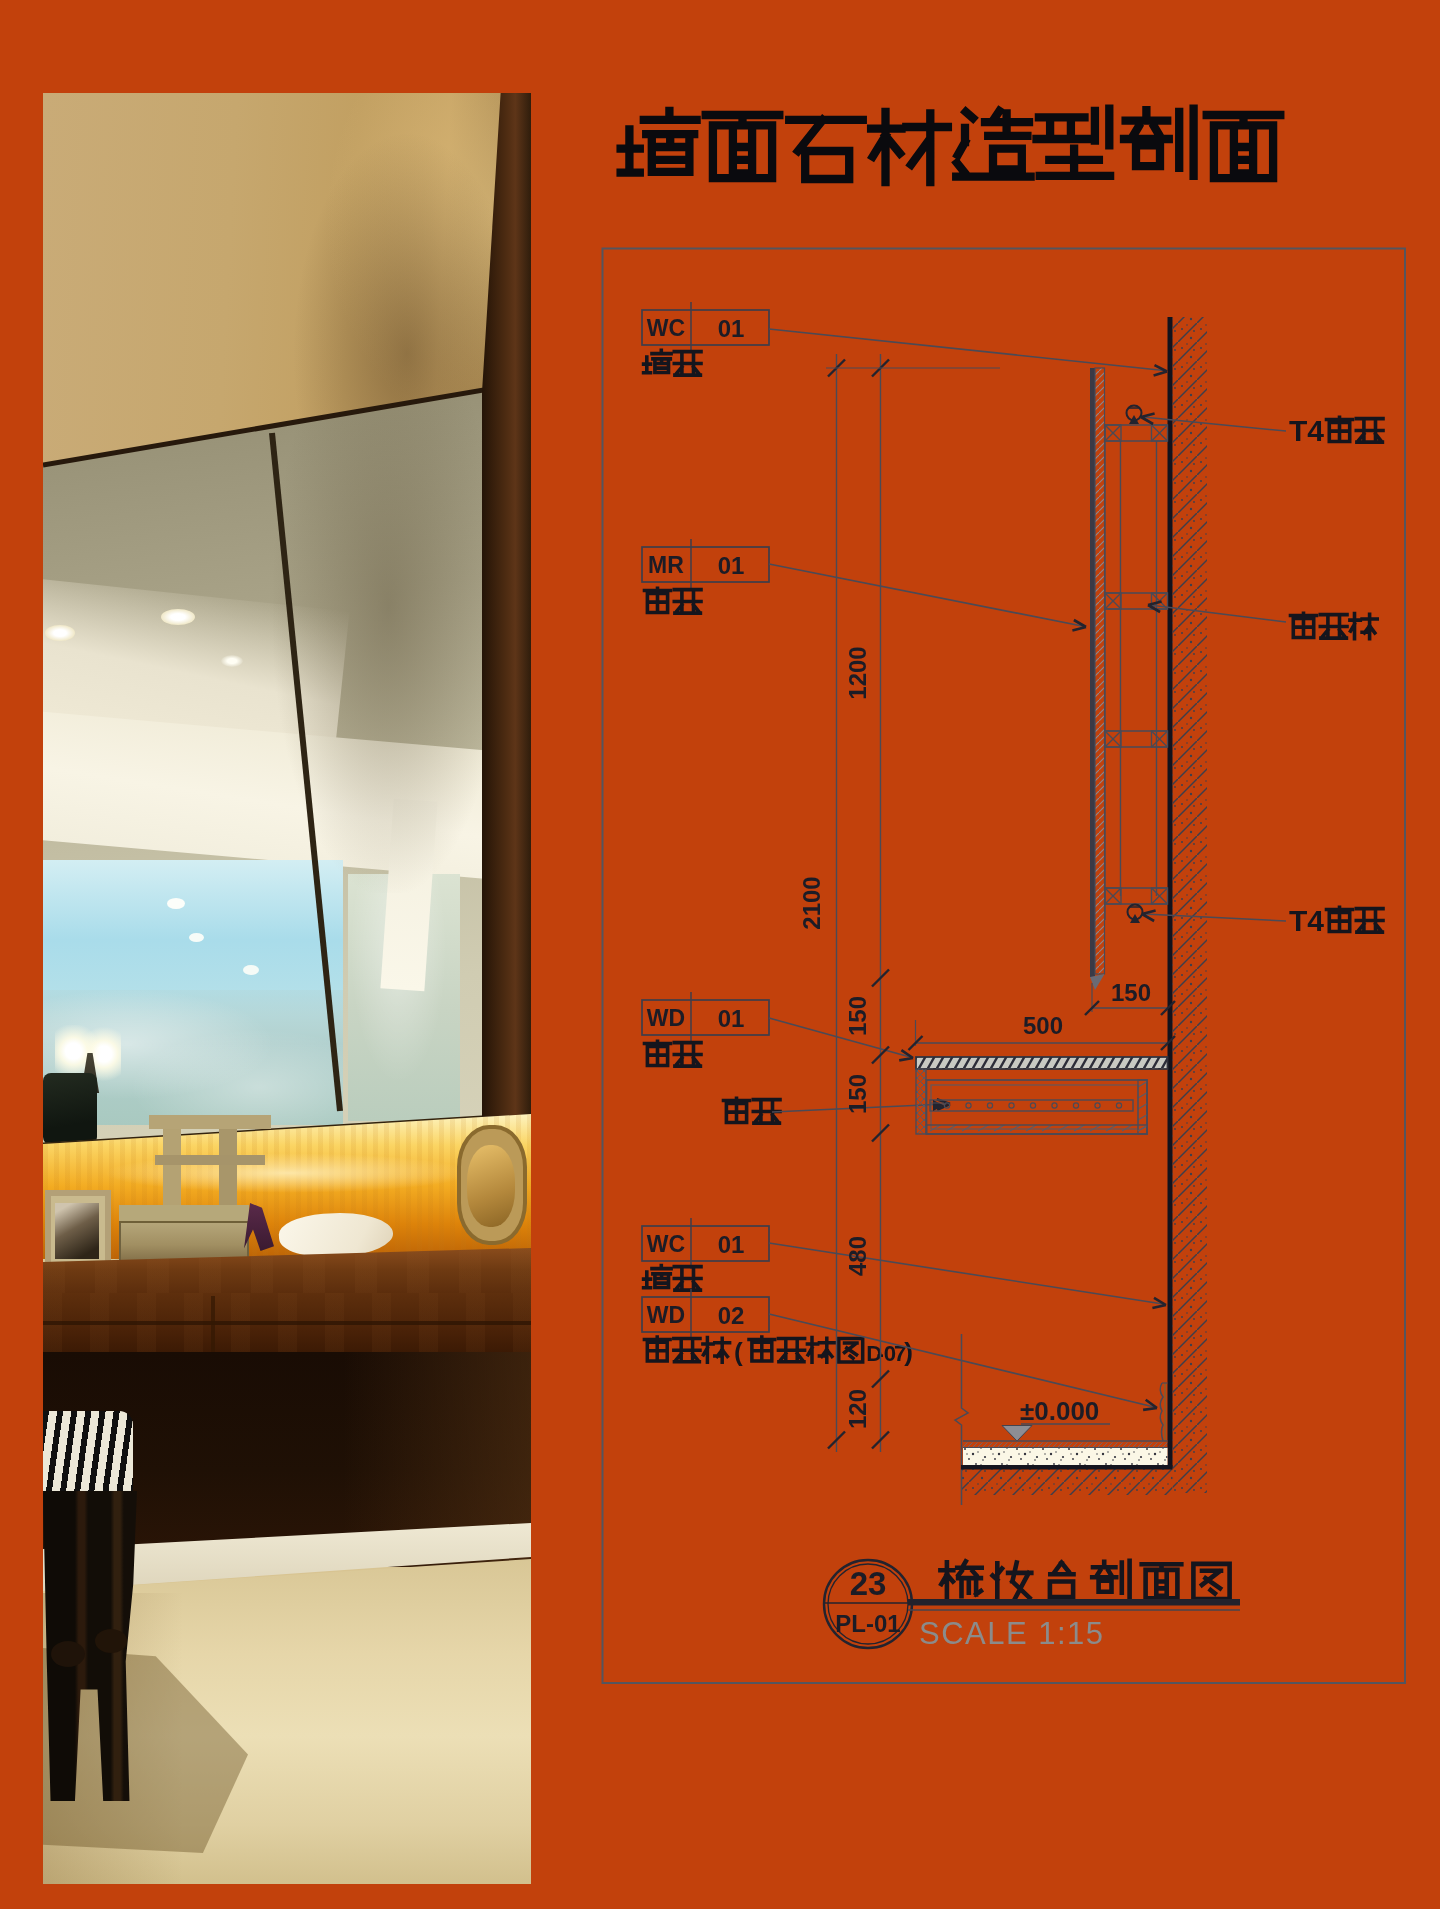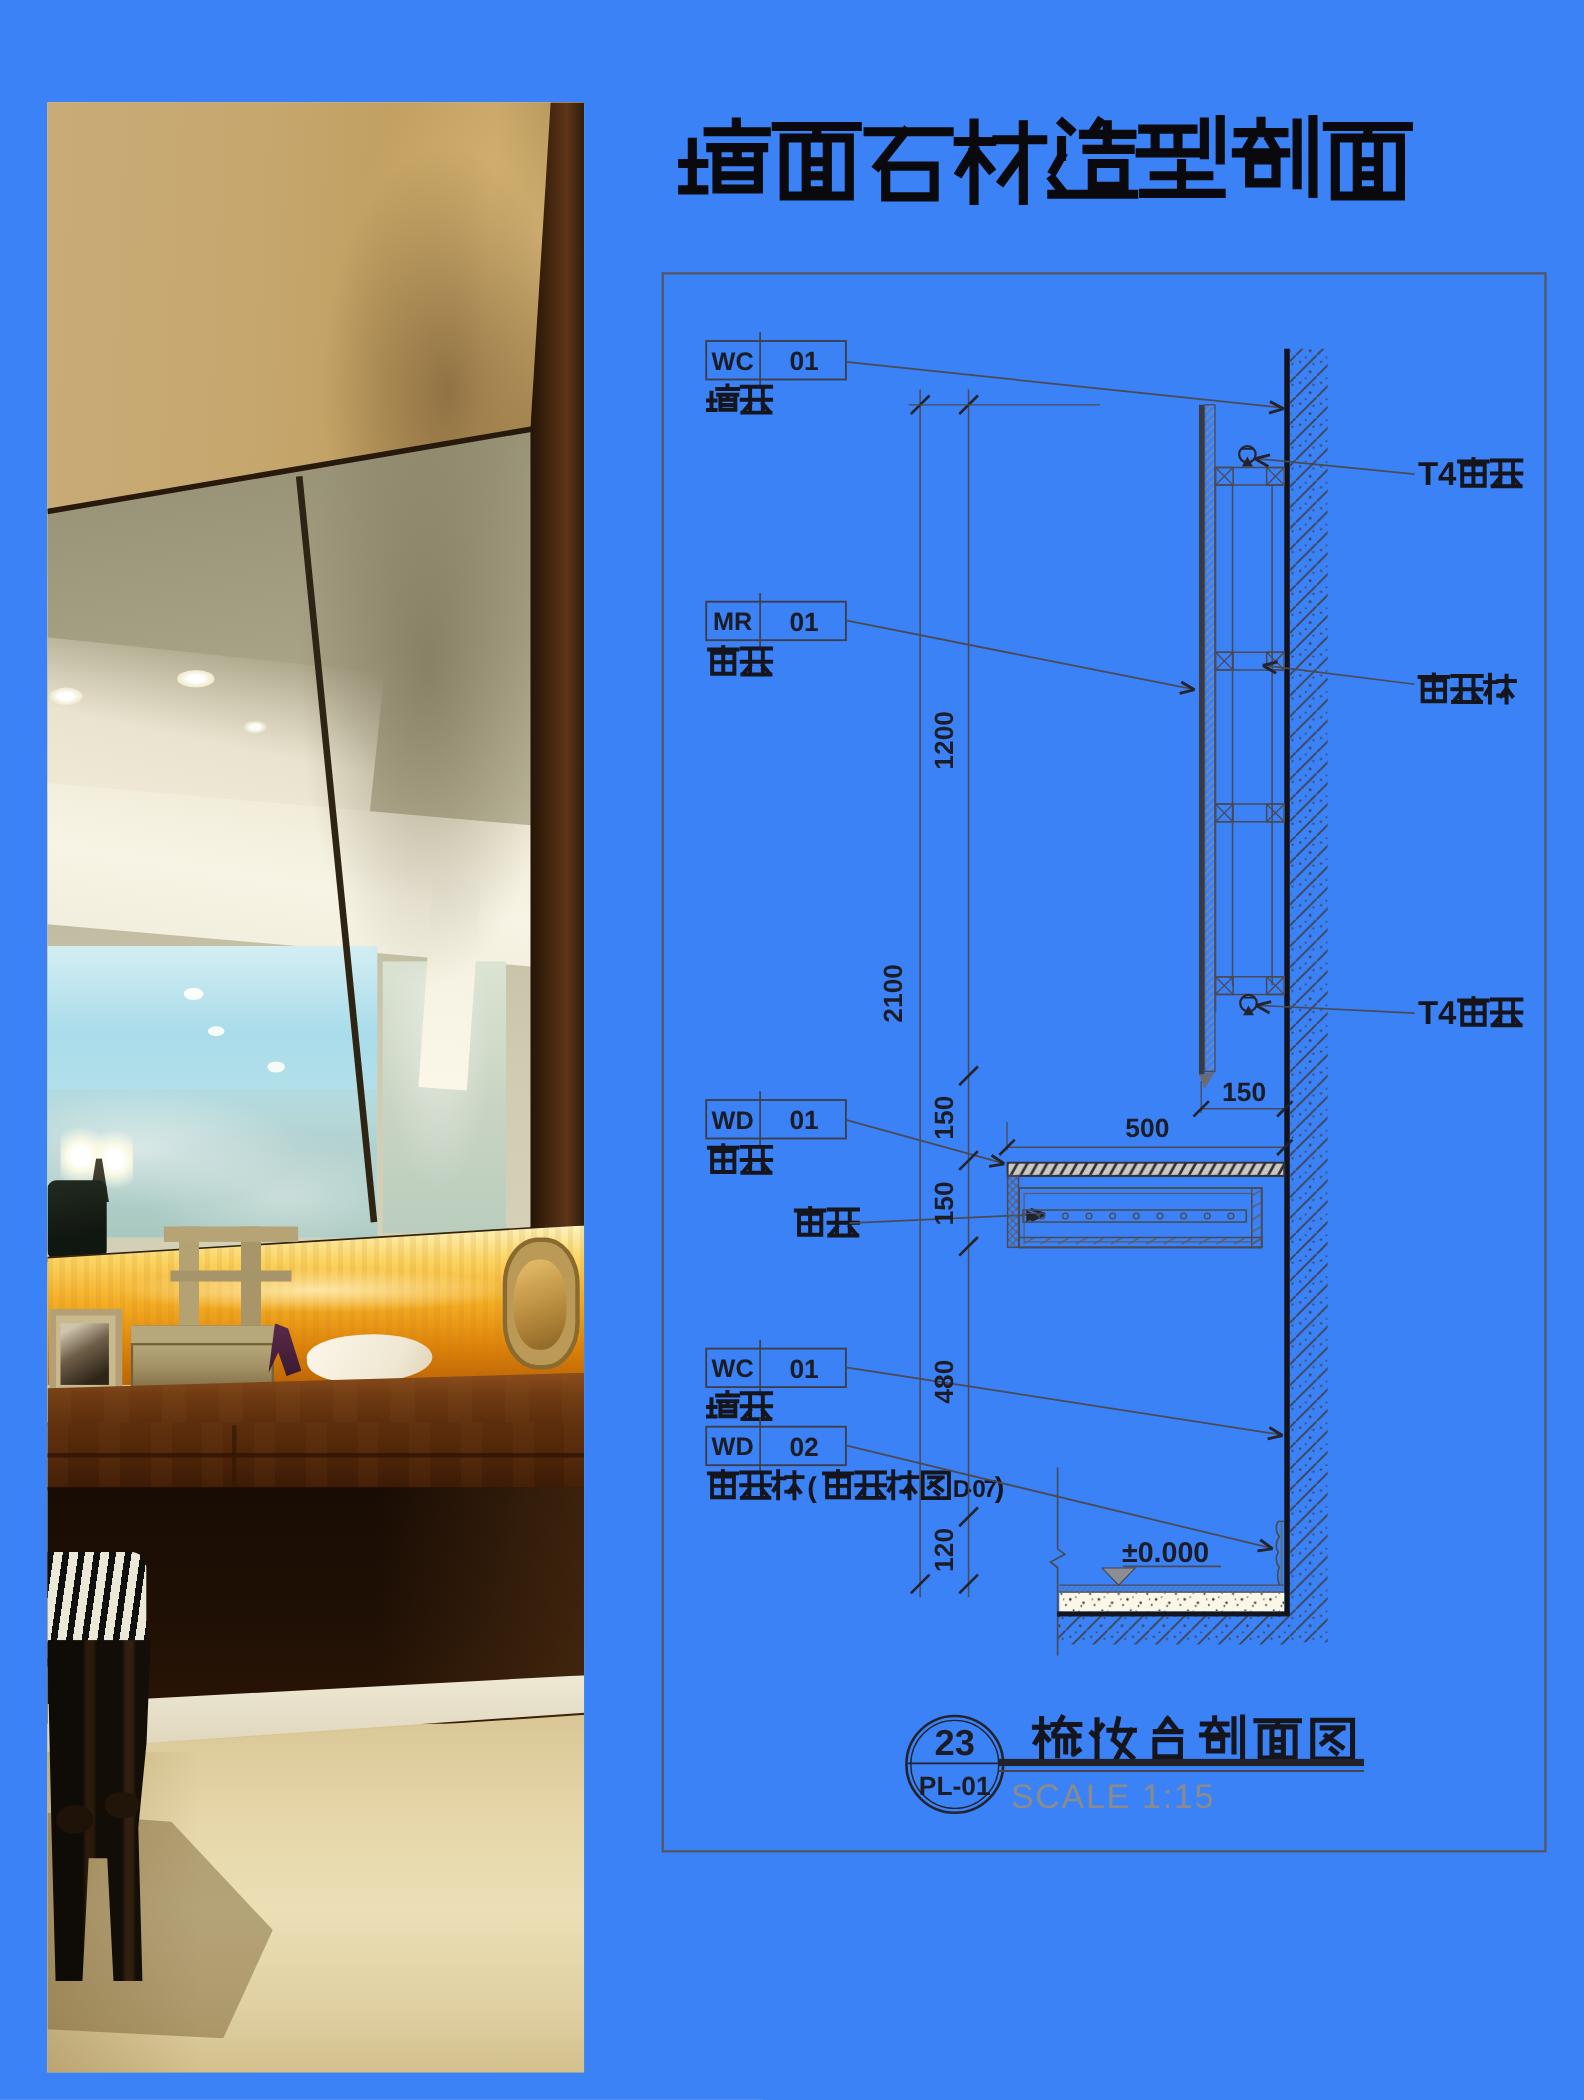--- a/index.html
+++ b/index.html
@@ -1,13 +1,13 @@
 <!DOCTYPE html>
 <html><head><meta charset="utf-8"><style>html,body{margin:0;padding:0;background:#faf5da;}*{font-family:"Liberation Sans",sans-serif;}</style></head><body>
-<div style="position:relative;width:1440px;height:1909px;background:#3b82f6;overflow:hidden">
+<div style="position:relative;width:1440px;height:1909px;background:#c2410c;overflow:hidden">
 
 <div style="position:absolute;left:43px;top:93px;width:488px;height:1791px;overflow:hidden;background:#d8c492">
 
 <div style="position:absolute;left:0;top:0;width:488px;height:1791px;background:#d8c492;"></div>
 
 <div style="position:absolute;left:0;top:0;width:488px;height:430px;background:linear-gradient(93deg,#c9ab77 0%,#c6a76e 38%,#c2a062 62%,#c4a061 80%,#9a7a45 96%);"></div>
 
 <div style="position:absolute;left:230px;top:0;width:258px;height:420px;background:radial-gradient(ellipse at 52% 62%,rgba(78,54,26,0.45),rgba(78,54,26,0) 60%),radial-gradient(ellipse at 92% 30%,rgba(235,205,140,0.55),rgba(235,205,140,0) 55%);"></div>
 
 <div style="position:absolute;left:0;top:280px;width:488px;height:800px;clip-path:polygon(0 92px,100% 9px,100% 740px,0 770px);background:linear-gradient(173deg,#928c71 0%,#a8a287 30%,#c2bda2 55%,#d0ccb2 76%,#d7d3ba 100%);">

